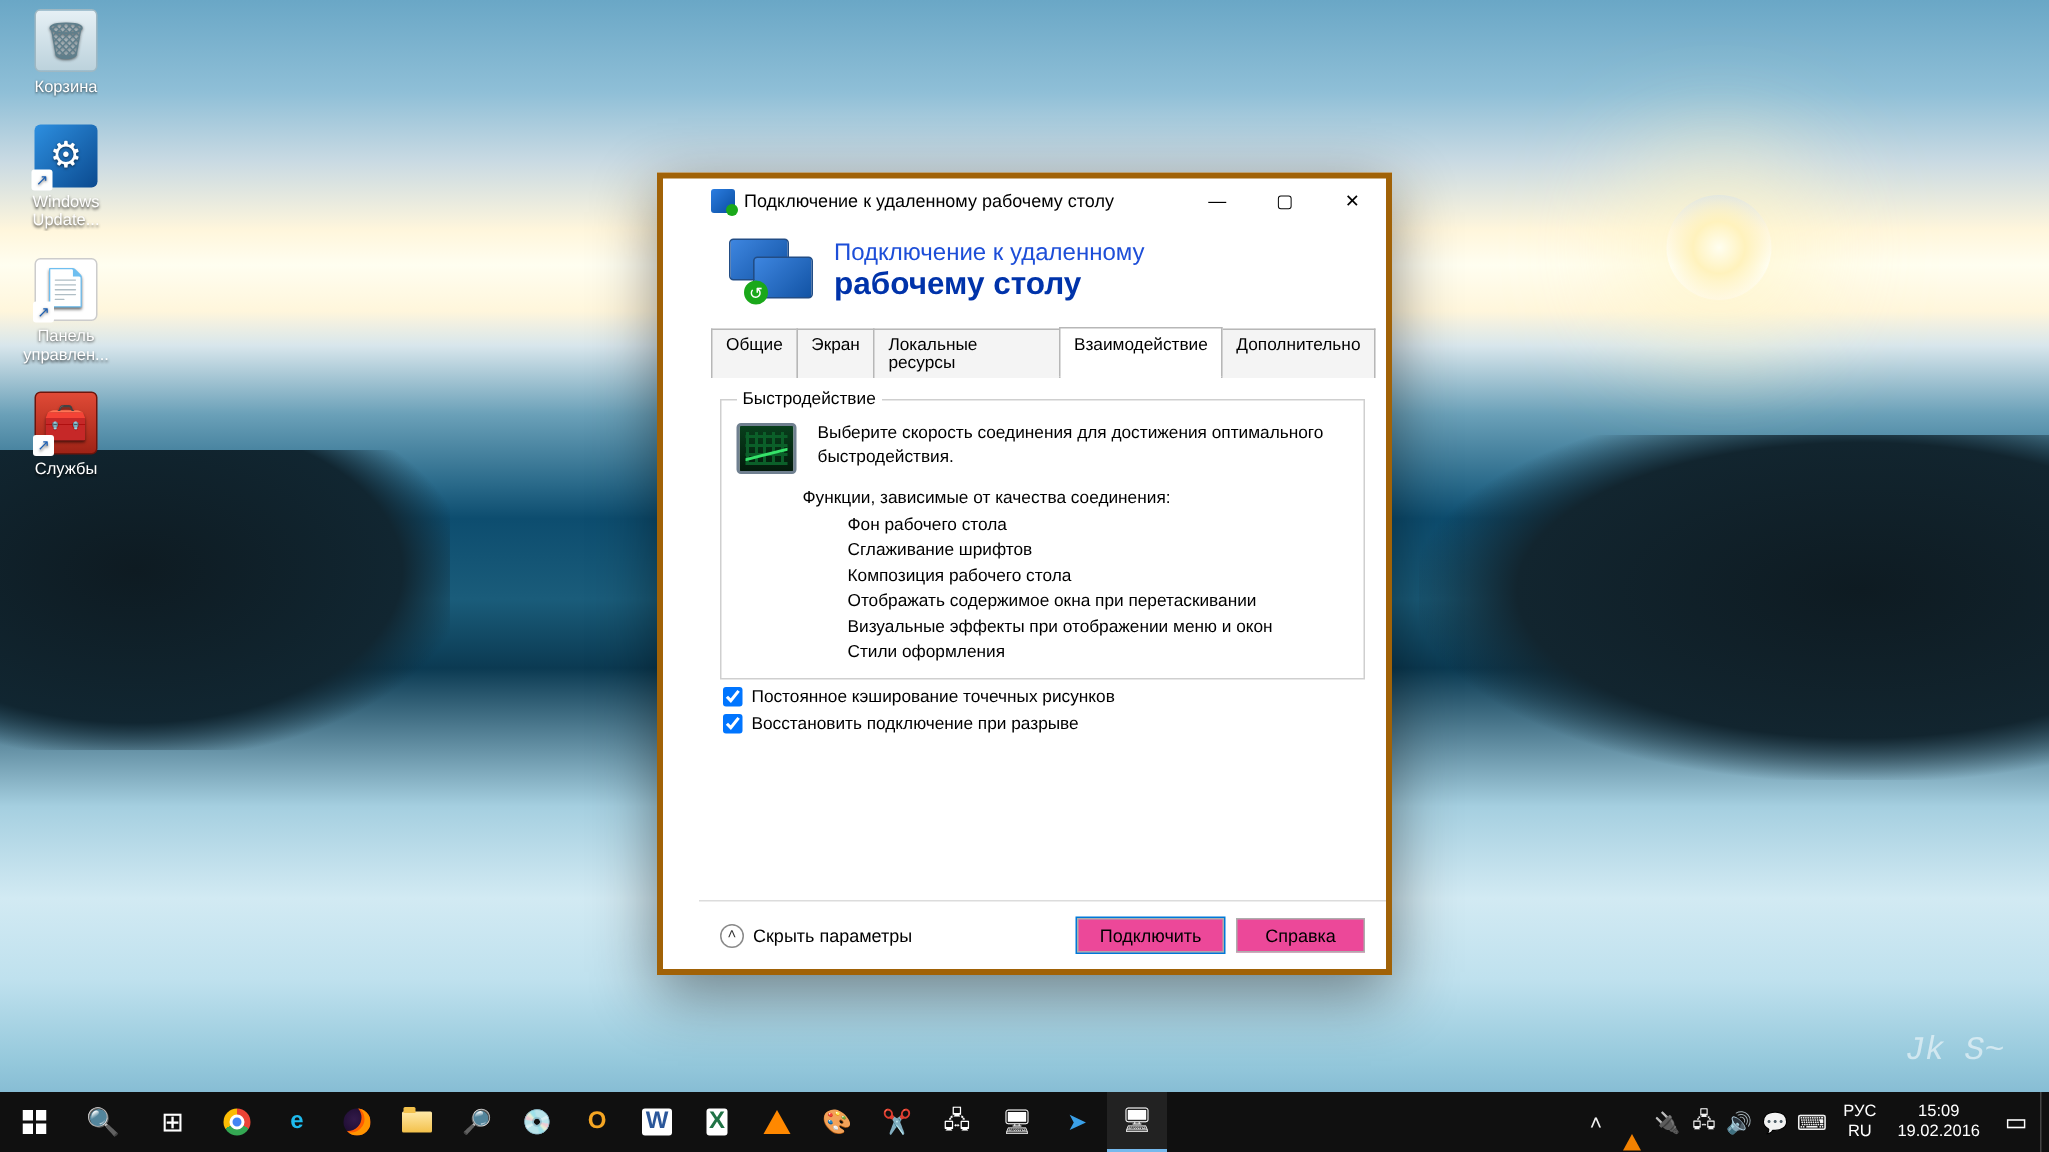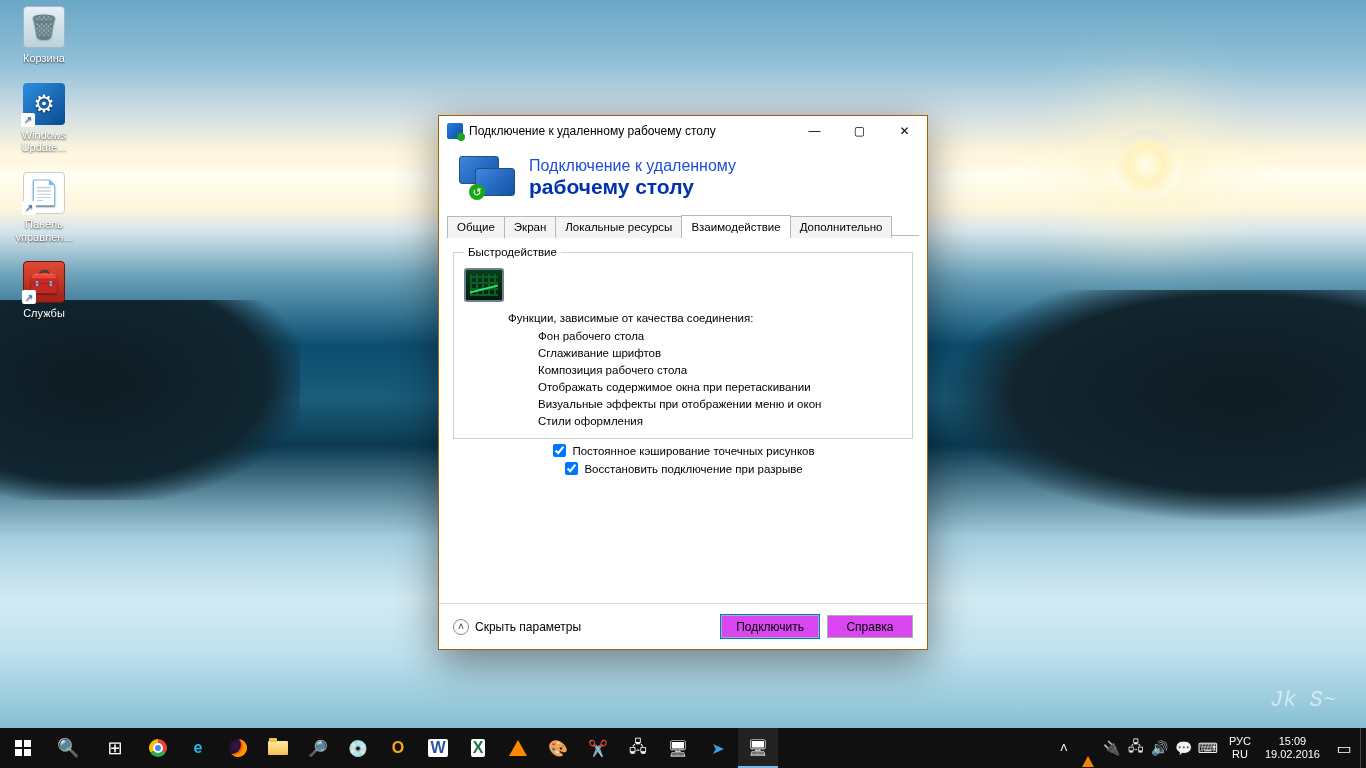--- a/index.html
+++ b/index.html
@@ -32,21 +32,21 @@
                 margin-top:4px; line-height:1.15; max-width:72px; overflow:hidden; }
   .bin .glyph { background:linear-gradient(180deg,#e6f0f5,#bcd2dc); border:1px solid #9fb8c3; color:#5f7e8b;}
   .link-badge { position:relative; }
   .link-badge::after { content:"↗"; position:absolute; left:-2px; bottom:-2px; width:14px; height:14px;
                        background:#fff; color:#1b5fb4; font-size:10px; border-radius:2px;
                        display:flex; align-items:center; justify-content:center; }
   .toolbox .glyph { background:linear-gradient(180deg,#e04a36,#9f2316); border:1px solid #6d150c; }
 
   
   .win { position:absolute; left:438px; top:115px; width:490px; height:535px; background:#fff;
-         border:1px solid #a16207; box-shadow:0 12px 40px rgba(0,0,0,.45); display:flex; flex-direction:column; }
+         border:4px solid #a16207; box-shadow:0 12px 40px rgba(0,0,0,.45); display:flex; flex-direction:column;padding-left:24px; }
   .titlebar { height:30px; display:flex; align-items:center; padding-left:8px; font-size:12px; color:#000; }
   .titlebar .ico { width:16px; height:16px; margin-right:6px; background:linear-gradient(135deg,#2b7de1,#0a4da0);
                    border-radius:2px; position:relative; }
   .titlebar .ico::after{content:""; position:absolute; right:-2px; bottom:-2px; width:8px; height:8px;
                         background:#1aa81a; border-radius:50%;}
   .winctrls { margin-left:auto; display:flex; }
   .winbtn { width:45px; height:30px; display:flex; align-items:center; justify-content:center; font-size:12px;
             color:#000; cursor:pointer; }
 
   .banner { display:flex; align-items:center; padding:10px 20px 14px 20px; }
@@ -79,29 +79,29 @@
   .perficon::after{content:""; position:absolute; left:4px; right:4px; top:18px; height:2px; background:#36e36a;
                    transform:skewY(-14deg);}
   .combo { width:100%; height:21px; border:1px dotted #777; outline:1px solid #adadad; font-size:11.5px;
            padding:0 22px 0 4px; background:#fff; appearance:none; position:relative;}
   .combo-wrap{position:relative;}
   .combo-wrap::after{content:"⌄"; position:absolute; right:5px; top:1px; font-size:12px; color:#555; pointer-events:none;}
   .funcs { margin-top:10px; }
   .funcs .hdr { margin-left:44px; margin-bottom:6px; }
   .funcs ul { list-style:none; margin-left:70px; }
   .funcs li { margin:5px 4px; }
-  .chk { display:flex; align-items:center; gap:6px; margin:5px 0 0 2px;justify-content:center; }
+  .chk { display:flex; align-items:center; gap:6px; margin:5px 0 0 2px; }
   .chk input { width:13px; height:13px; }
 
   .btnrow { height:46px; border-top:1px solid #dcdcdc; padding:0 14px; display:flex; align-items:center; }
   .linkish { display:flex; align-items:center; color:#000; font-size:12px; cursor:pointer;}
   .linkish .arrow{ width:16px; height:16px; border:1px solid #8a8a8a; border-radius:50%; margin-right:6px;
                    display:flex; align-items:center; justify-content:center; font-size:10px; color:#333;}
   .spacer{flex:1;}
-  .btn { min-width:86px; height:23px; font-size:12px; border:1px solid #adadad; background:#d946ef;
+  .btn { min-width:86px; height:23px; font-size:12px; border:1px solid #adadad; background:#ec4899;
          padding:0 14px; margin-left:8px; cursor:pointer;}
   .btn.default { outline:1px solid #0078d7; }
 
   
   .taskbar { position:absolute; left:0; right:0; bottom:0; height:40px; background:#101010;
              display:flex; align-items:center; color:#fff; }
   .tbtn { width:46px; height:40px; display:flex; align-items:center; justify-content:center; cursor:pointer;
           font-size:18px;}
   .tbtn.small{ width:40px; font-size:16px;}
   .tbtn.active{ border-bottom:2px solid #76b9ed; background:rgba(255,255,255,.08);}
@@ -181,20 +181,21 @@
     <div class="tab inactive">Локальные ресурсы</div>
     <div class="tab active">Взаимодействие</div>
     <div class="tab inactive">Дополнительно</div>
   </div>
 
   <div class="tabbody">
     <fieldset>
       <legend>Быстродействие</legend>
       <div class="perfrow">
         <div class="perficon"></div>
+        <div style="line-height:1.35;">Выберите скорость соединения для достижения оптимального быстродействия.</div>
       </div>
       <div class="funcs">
         <div class="hdr">Функции, зависимые от качества соединения:</div>
         <ul>
           <li>Фон рабочего стола</li>
           <li>Сглаживание шрифтов</li>
           <li>Композиция рабочего стола</li>
           <li>Отображать содержимое окна при перетаскивании</li>
           <li>Визуальные эффекты при отображении меню и окон</li>
           <li>Стили оформления</li>

